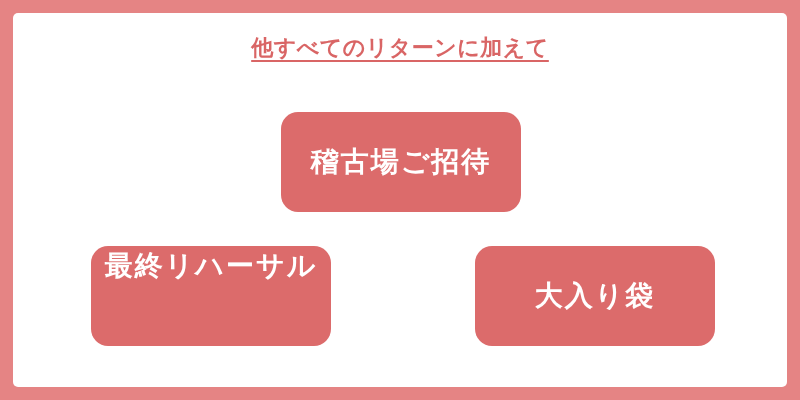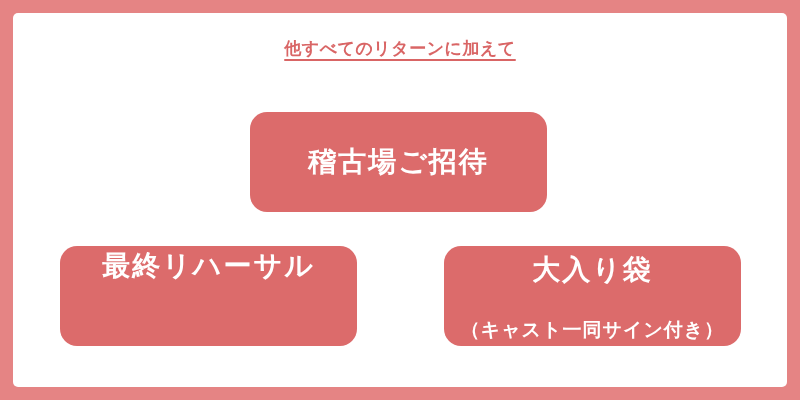--- a/index.html
+++ b/index.html
@@ -22,46 +22,47 @@
       height: 374px;
       background: #ffffff;
       border-radius: 5px;
     }
     .heading {
       position: absolute;
       left: 0;
       top: 33px;
       width: 800px;
       text-align: center;
-      font-size: 17px;
+      font-size: 22px;
       font-weight: 700;
       color: #d96565;
       letter-spacing: 0.5px;
       line-height: 30px;
     }
     .heading span {
       text-decoration: underline;
       text-decoration-thickness: 2px;
       text-underline-offset: 5px;
     }
     .perk {
       position: absolute;
-      width: 297px;
+      width: 240px;
       height: 100px;
       background: #dc6b6b;
       border-radius: 17px;
       color: #ffffff;
       display: flex;
       flex-direction: column;
       align-items: center;
       justify-content: center;
       text-align: center;
       font-weight: 700;
       cursor: pointer;
       box-sizing: border-box;
+      margin-left: 31px;
     }
     .perk-top { left: 250px; top: 112px; }
     .perk-left { left: 60px; top: 246px; justify-content: space-between; }
     .perk-right { left: 444px; top: 246px; gap: 24px; }
 
     .perk .main {
       font-size: 28px;
       line-height: 40px;
       letter-spacing: 2px;
       white-space: nowrap;
@@ -86,14 +87,13 @@
 <div class="perk perk-top">
   <div class="main">稽古場ご招待</div>
 </div>
 
 <div class="perk perk-left">
   <div class="main">最終リハーサル</div>
 </div>
 
 <div class="perk perk-right">
   <div class="main">大入り袋</div>
-  <div class="sub">（キャスト一同サイン付き）</div>
 </div>
 
 </body></html>

